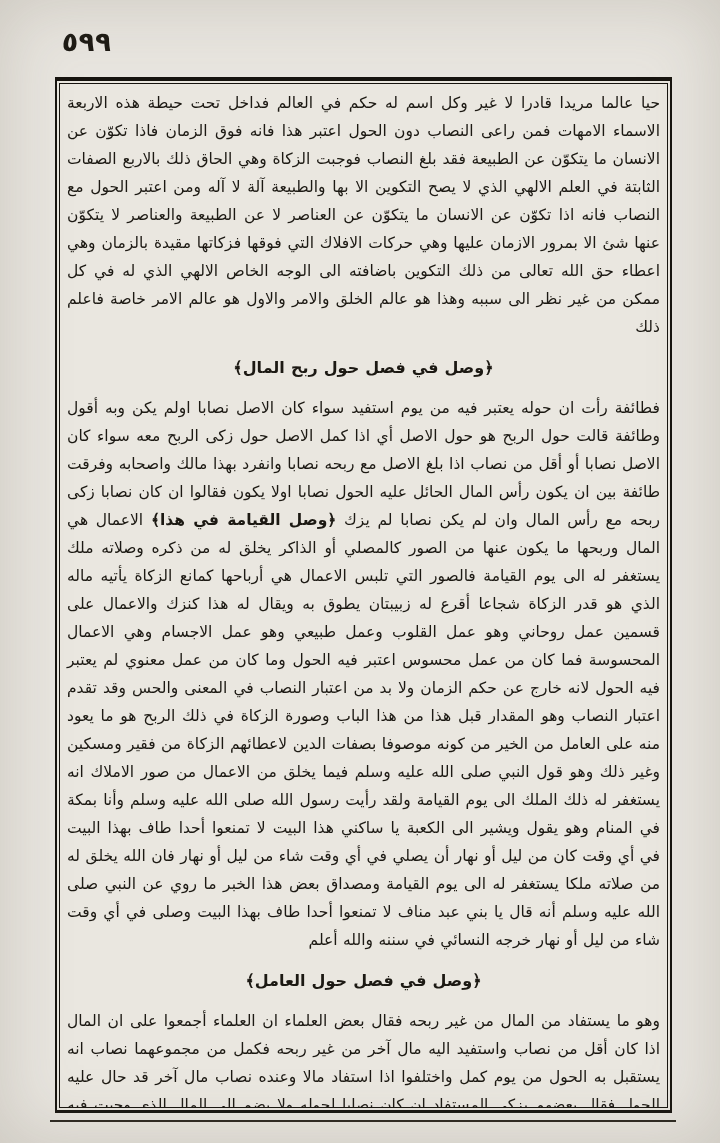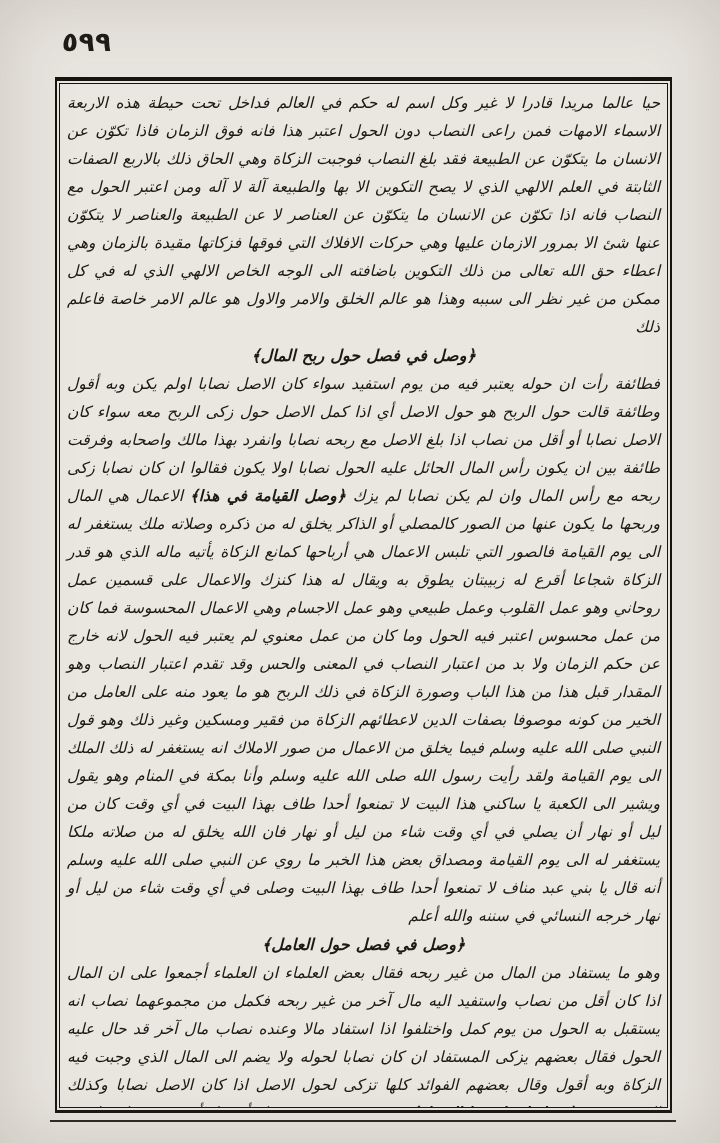--- a/index.html
+++ b/index.html
@@ -45,21 +45,20 @@
     background: #eae7e0;
     box-sizing: border-box;
   }
   .frame-inner {
     position: absolute;
     inset: 2px;
     border: 1px solid #17140f;
     padding: 5px 7px 12px 7px;
     box-sizing: border-box;
     overflow: hidden;
-    font-style: italic;
   }
   
   .under-rule {
     position: absolute;
     left: 50px;
     top: 1120px;
     width: 626px;
     height: 0;
     border-top: 2px solid #2a261f;
   }
@@ -68,21 +67,21 @@
     text-align: justify;
     font-size: 15.5px;
     line-height: 28px;
     word-spacing: 0.5px;
   }
   .text-body p {
     margin: 0;
     text-align: justify;
   }
   .section-heading {
-    margin: 0;
+    margin: 12px;
     text-align: center;
     font-size: 16px;
     font-weight: bold;
     line-height: 29px;
   }
   .inline-heading {
     font-weight: bold;
     white-space: nowrap;
   }
 </style>

